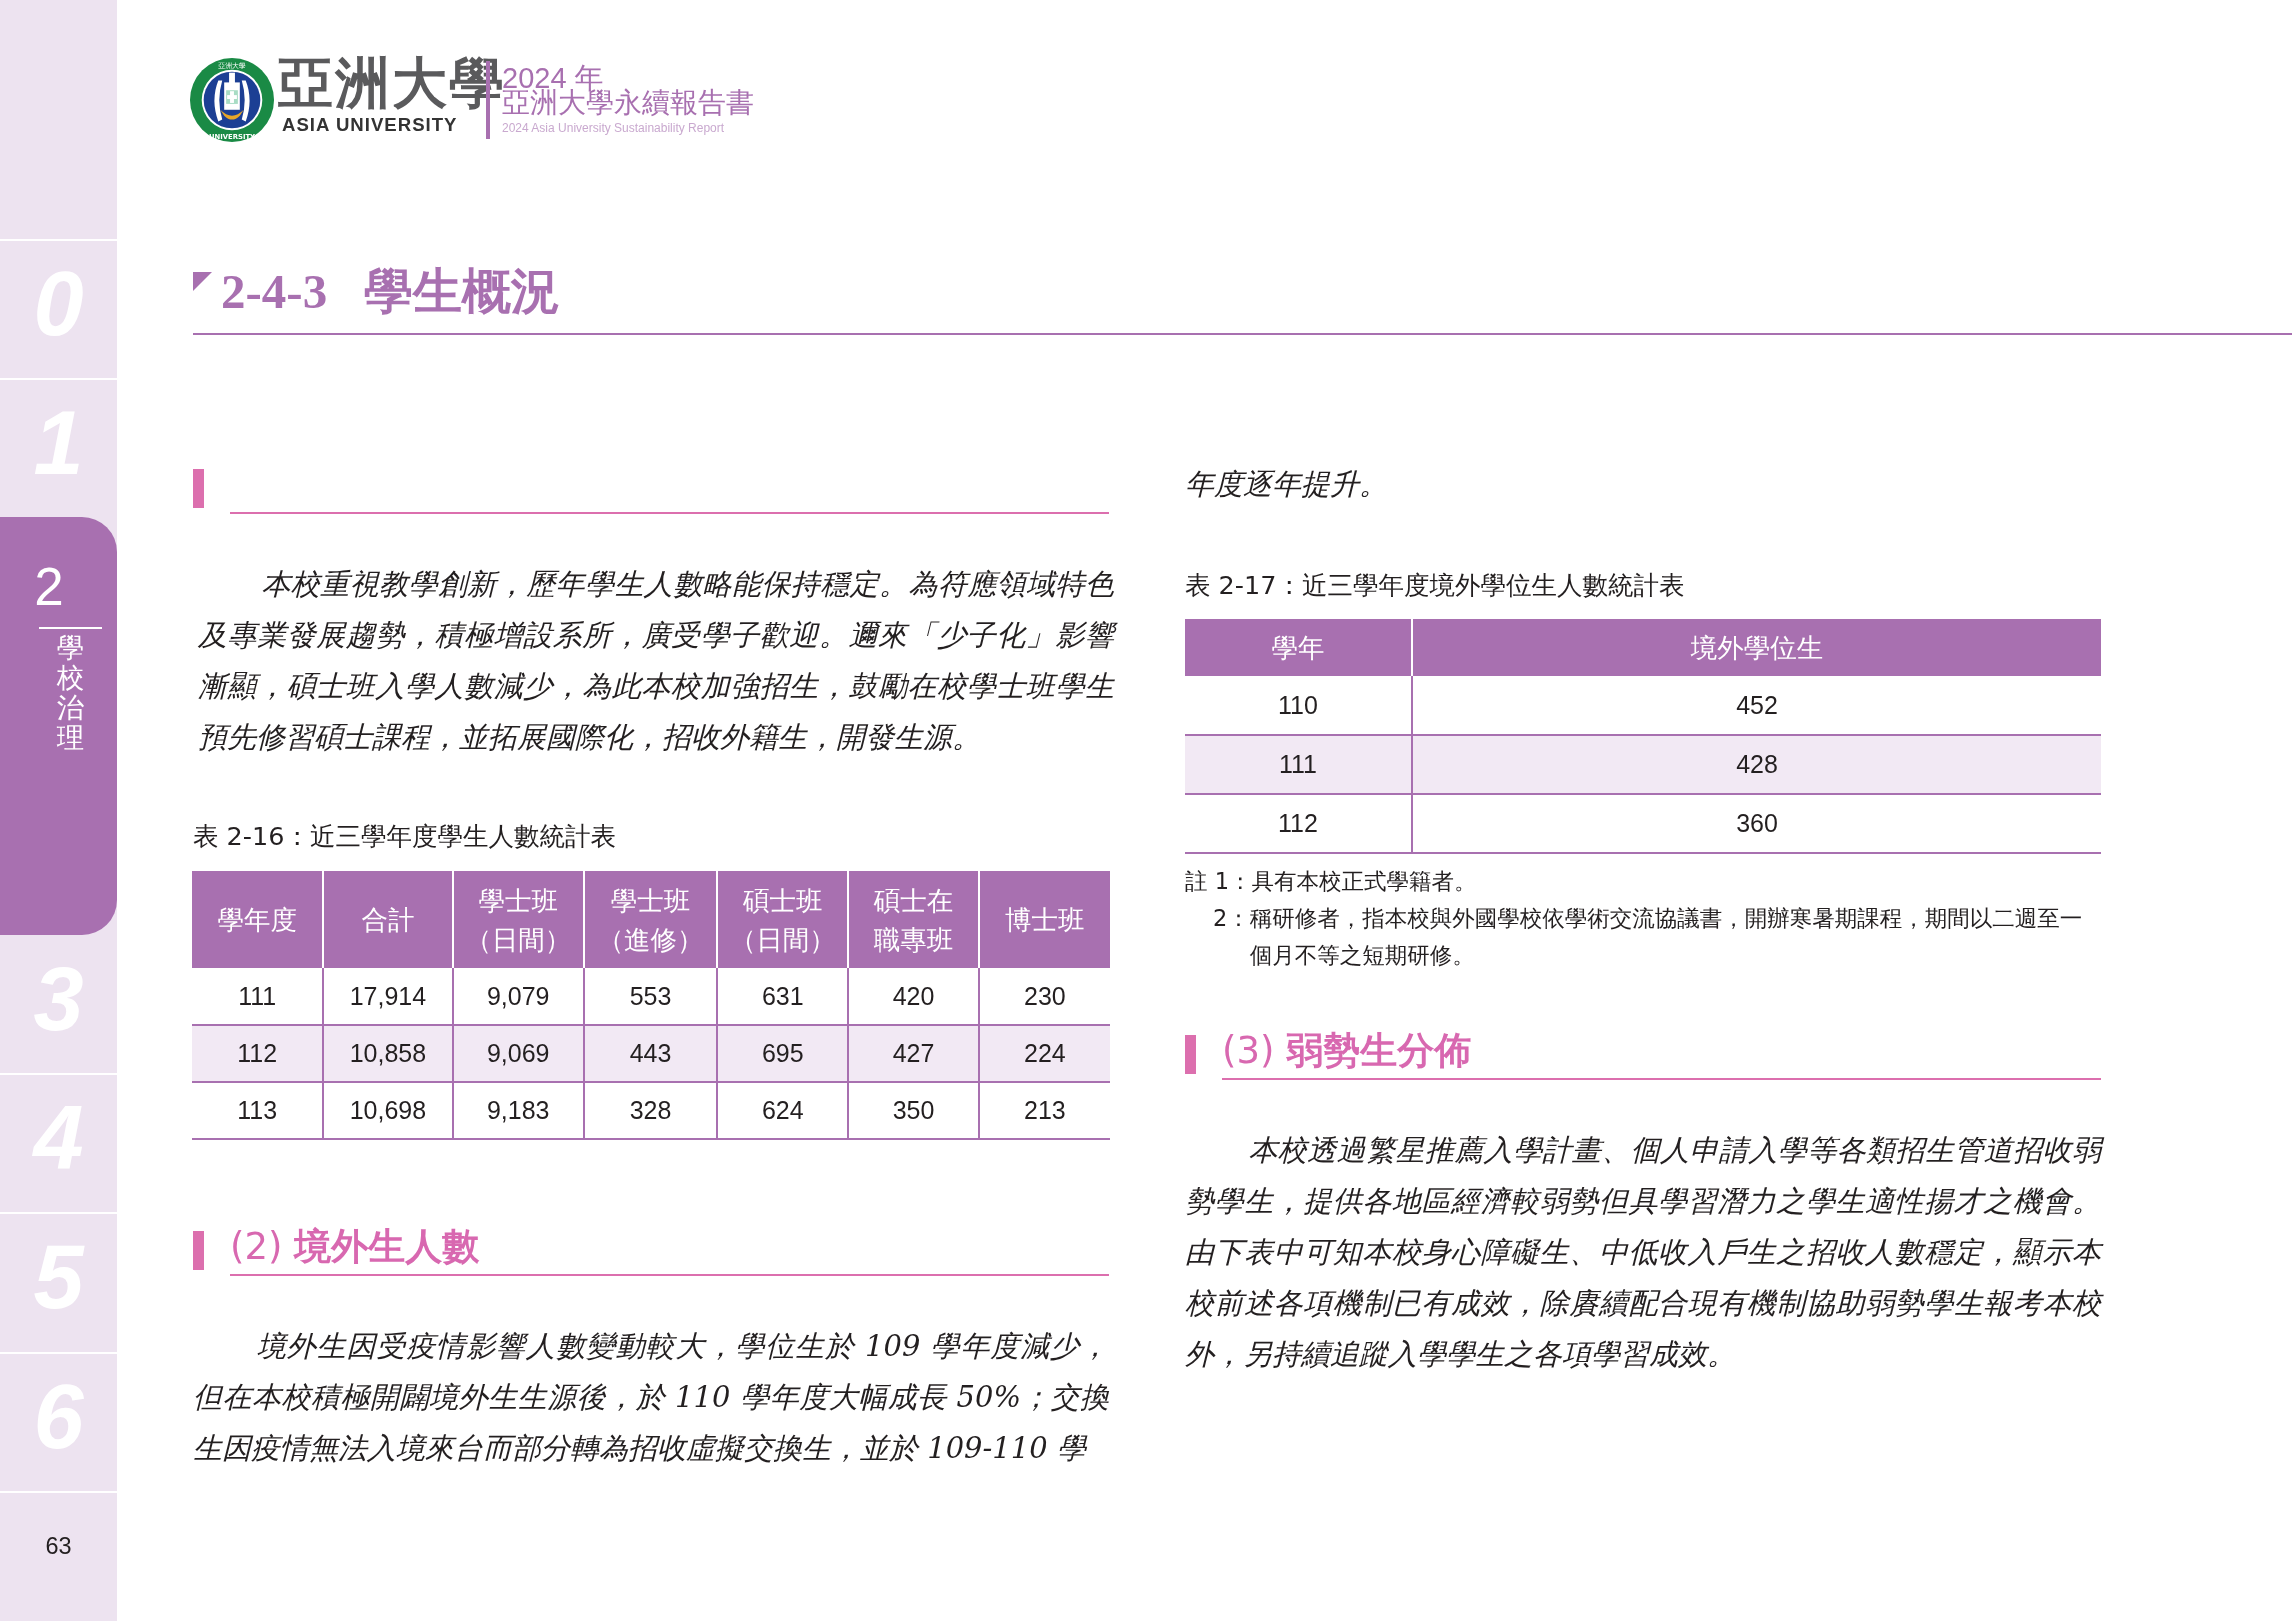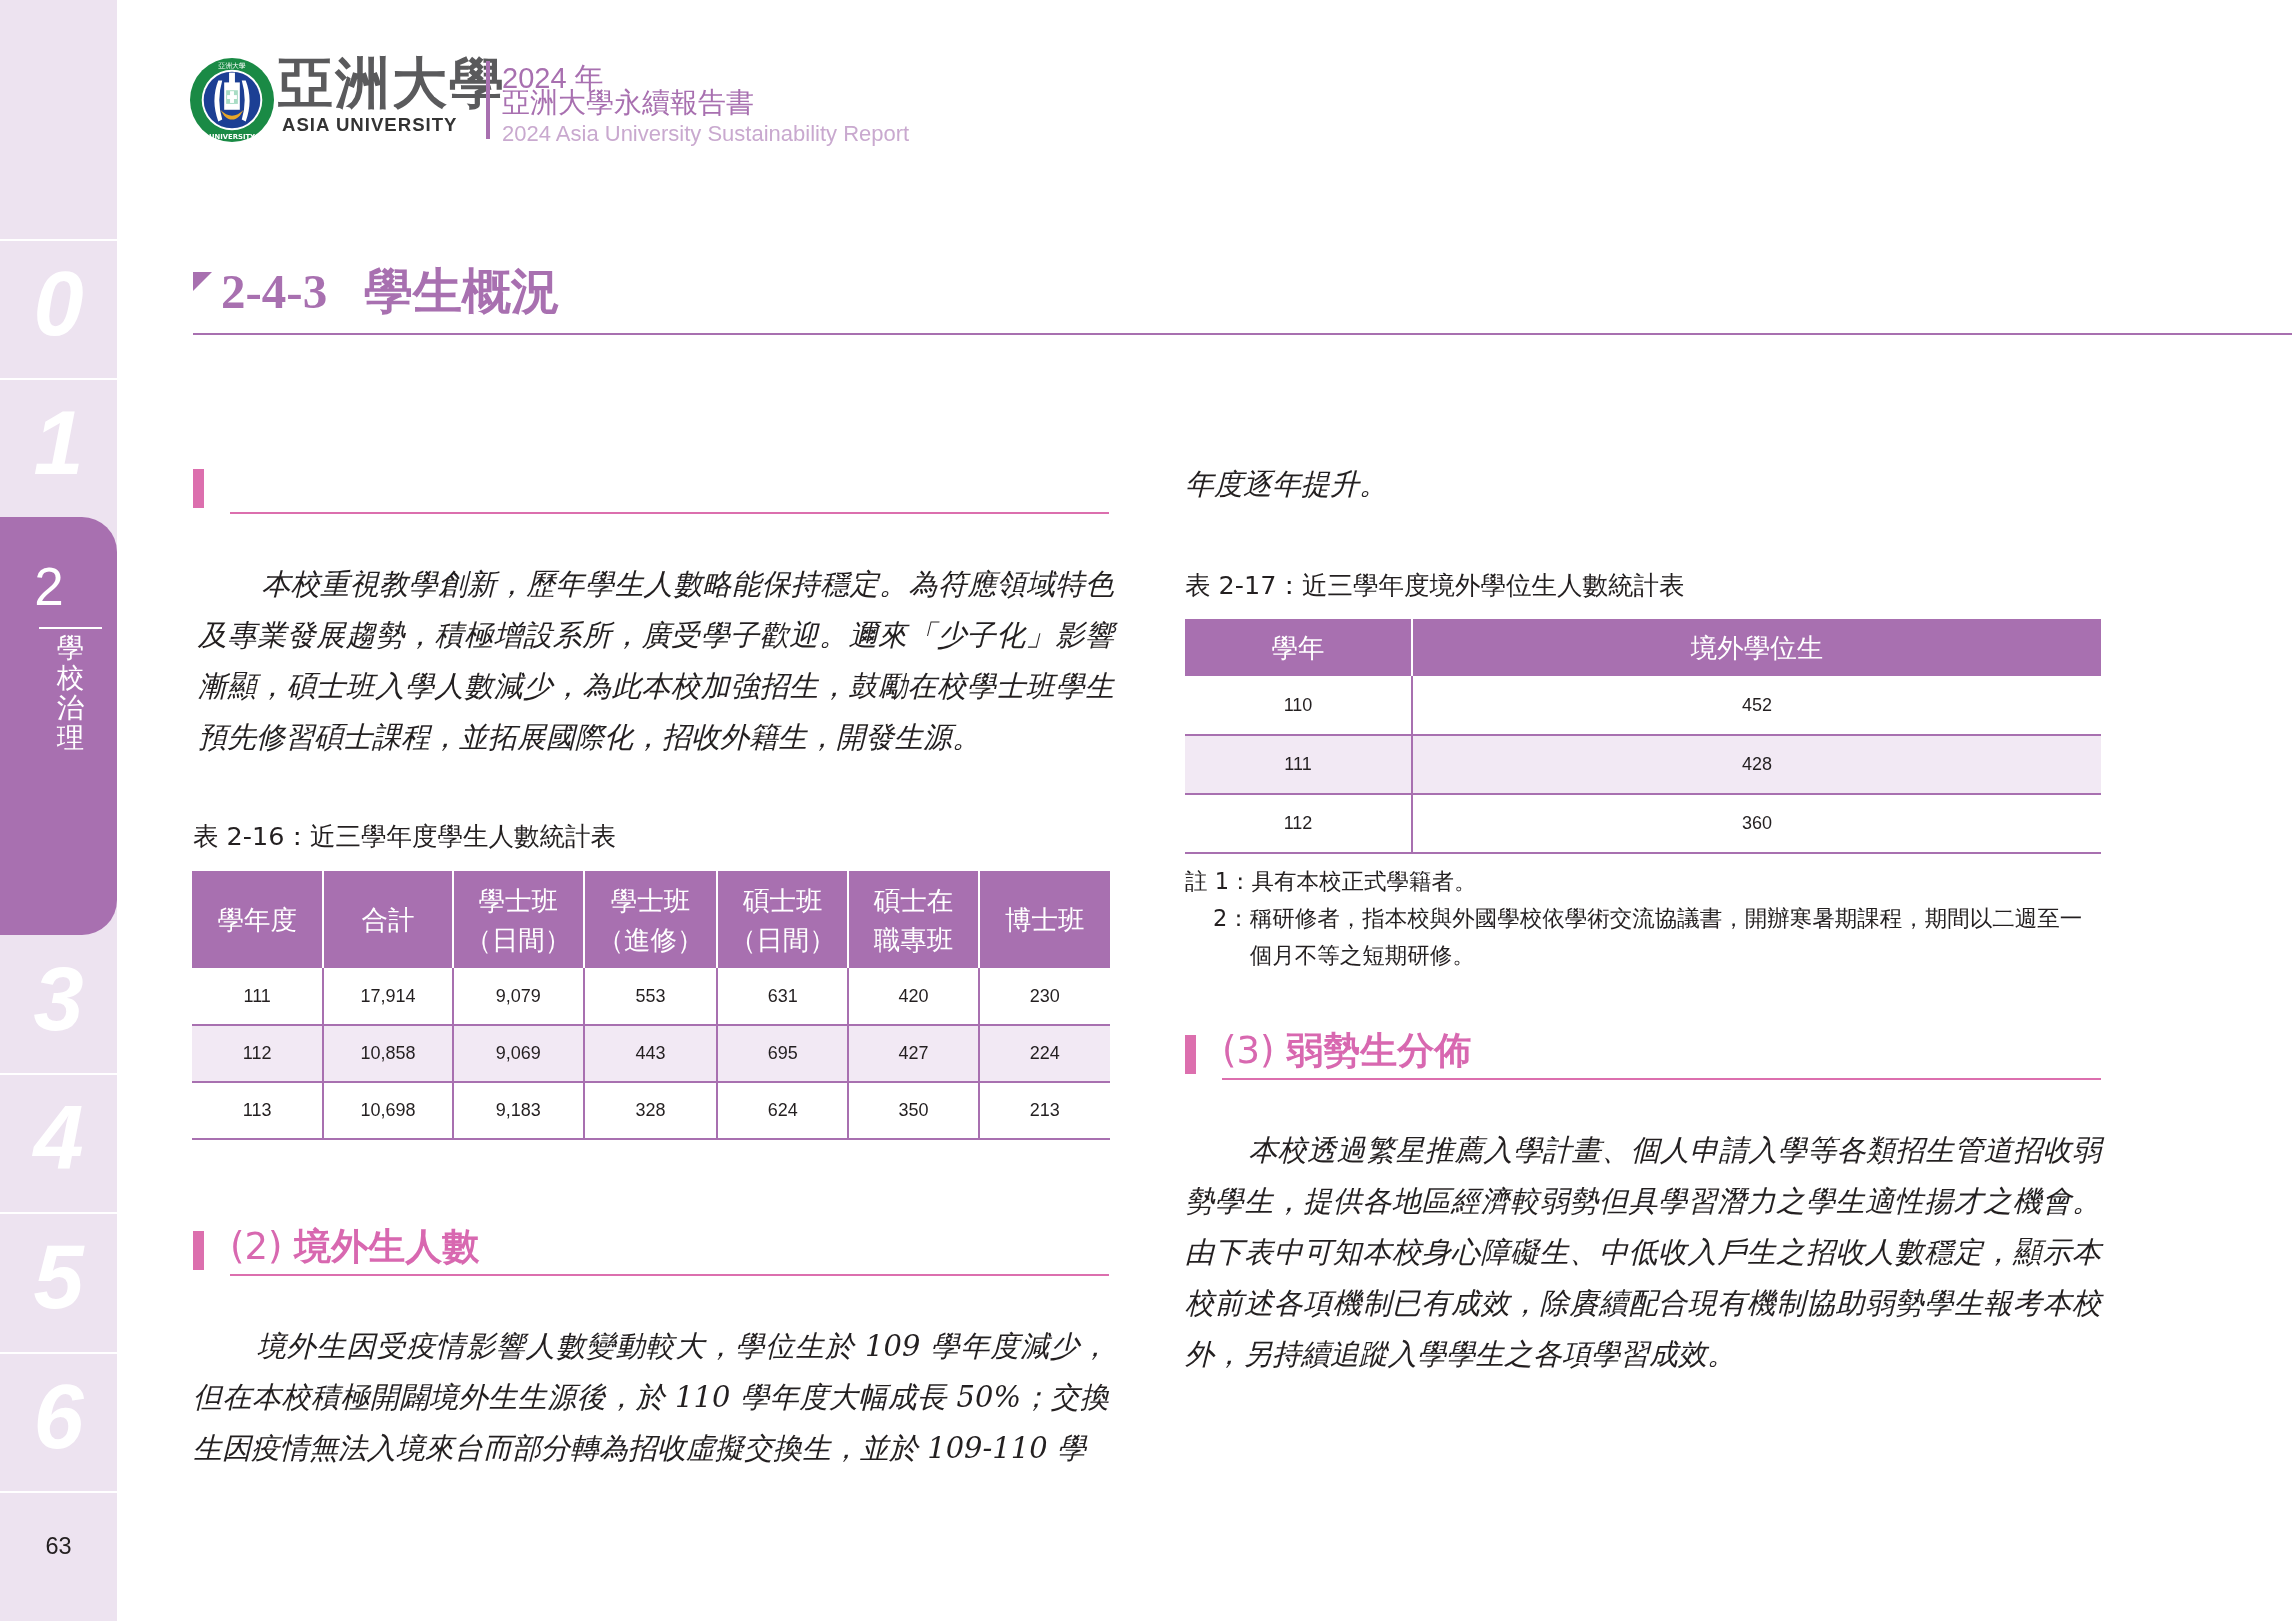--- a/index.html
+++ b/index.html
@@ -26,21 +26,21 @@
     
     .logo { position: absolute; left: 189px; top: 57px; width: 86px; height: 86px; }
     .logo-cn { position: absolute; left: 278px; top: 55px; font-family: "DejaVu Serif", serif; font-weight: bold;
                font-size: 55px; color: #5a5a5c; letter-spacing: 2px; line-height: 1; }
     .logo-en { position: absolute; left: 282px; top: 114px; font-weight: bold; font-size: 18.6px;
                color: #333333; letter-spacing: 1px; }
     .header-divider { position: absolute; left: 486px; top: 61px; width: 3.9px; height: 78px; background: #a870b0; }
     .hdr-year { position: absolute; left: 502px; top: 59px; font-size: 29px; color: #a870b0; }
     .hdr-title { position: absolute; left: 502px; top: 84px; font-size: 28px; color: #a870b0;
                  font-family: "DejaVu Sans", sans-serif; }
-    .hdr-sub { position: absolute; left: 502px; top: 121px; font-size: 22px; color: #c9a9cf; }
+    .hdr-sub { position: absolute; left: 502px; top: 121px; font-size: 12px; color: #c9a9cf; }
 
     
     .sec-tri { position: absolute; left: 193px; top: 272px; width: 0; height: 0;
                border-top: 19.6px solid #a870b0; border-right: 19.6px solid transparent; }
     .sec-title { position: absolute; left: 221px; top: 265px; font-family: "Liberation Serif", "DejaVu Serif", serif;
                  font-weight: bold; font-size: 49px; color: #a870b0; white-space: pre; line-height: 1.1; }
     .sec-rule { position: absolute; left: 193px; top: 333px; width: 2099px; height: 2px; background: #a870b0; }
 
     
     .sub { position: absolute; height: 49px; }
@@ -55,21 +55,21 @@
     .para .indent { display: inline-block; width: 63px; }
 
     .caption { position: absolute; font-family: "DejaVu Sans", sans-serif; font-size: 25.5px; color: #231f20; }
 
     
     table.t { position: absolute; border-collapse: collapse; table-layout: fixed; font-family: "Liberation Sans", sans-serif; }
     table.t th { background: #a870b0; color: #ffffff; font-weight: normal; font-size: 26.5px; line-height: 39px;
                  font-family: "DejaVu Sans", sans-serif; text-align: center; vertical-align: middle;
                  border-left: 2px solid #ffffff; }
     table.t th:first-child { border-left: none; }
-    table.t td { font-size: 18px; text-align: center; vertical-align: middle; color: #231f20;
+    table.t td { font-size: 25px; text-align: center; vertical-align: middle; color: #231f20;
                  border-left: 2px solid #a870b0; border-bottom: 2.9px solid #a870b0; }
     table.t td:first-child { border-left: none; }
     table.t tr.alt td { background: #f2e9f4; }
 
     .note { position: absolute; font-family: "DejaVu Sans", sans-serif; font-size: 22.5px; line-height: 37px; color: #231f20; }
   </style>
 </head>
 <body>
 
 <div class="rail">

